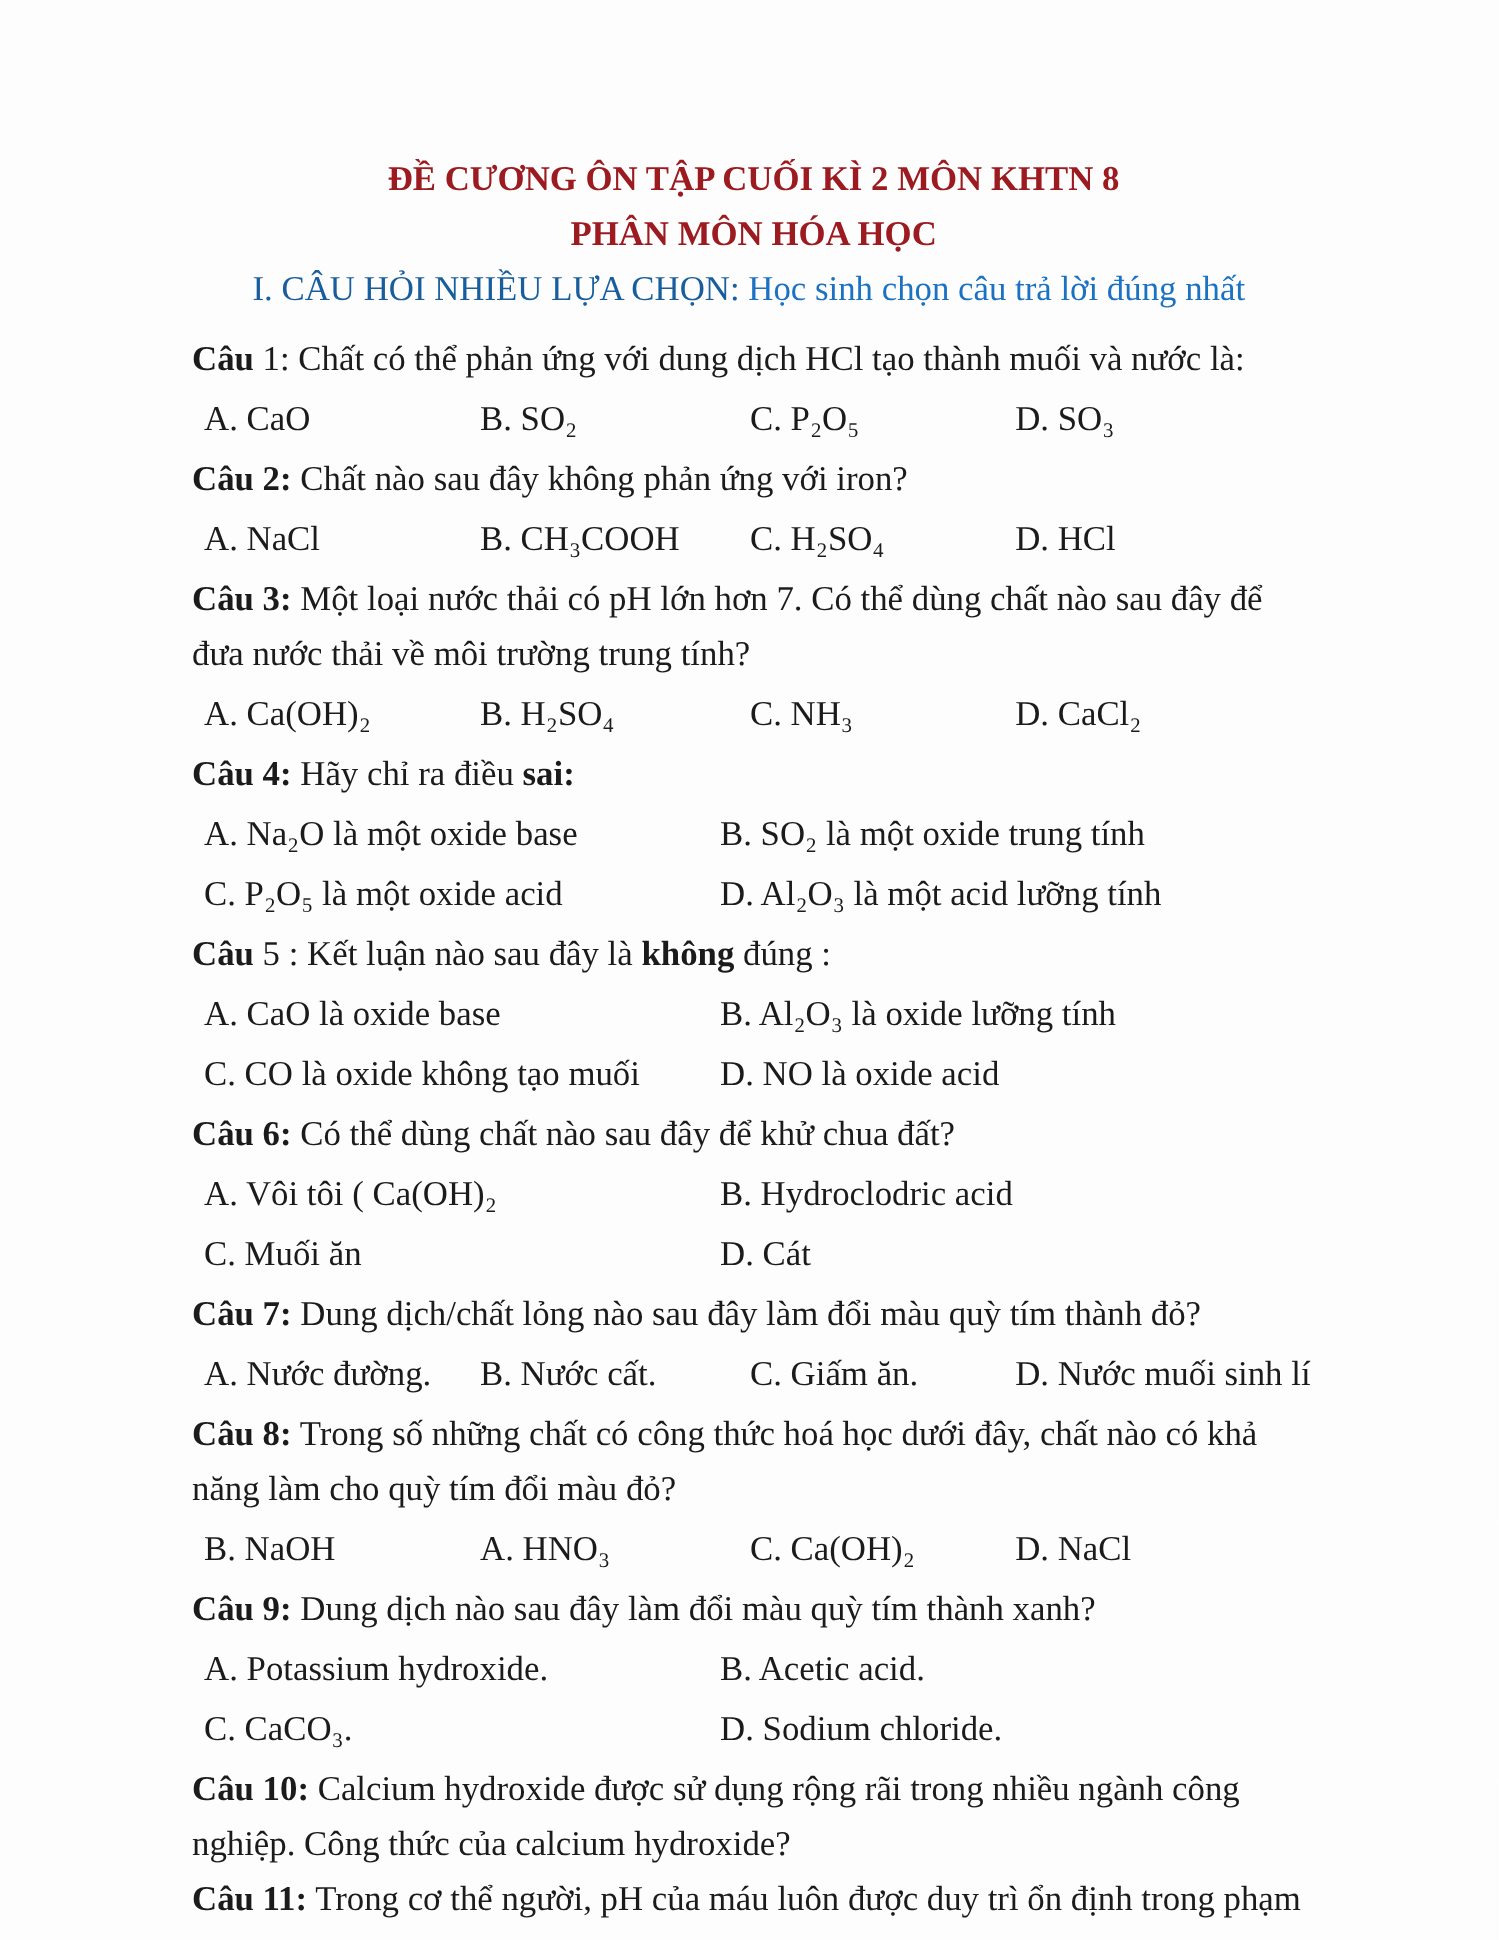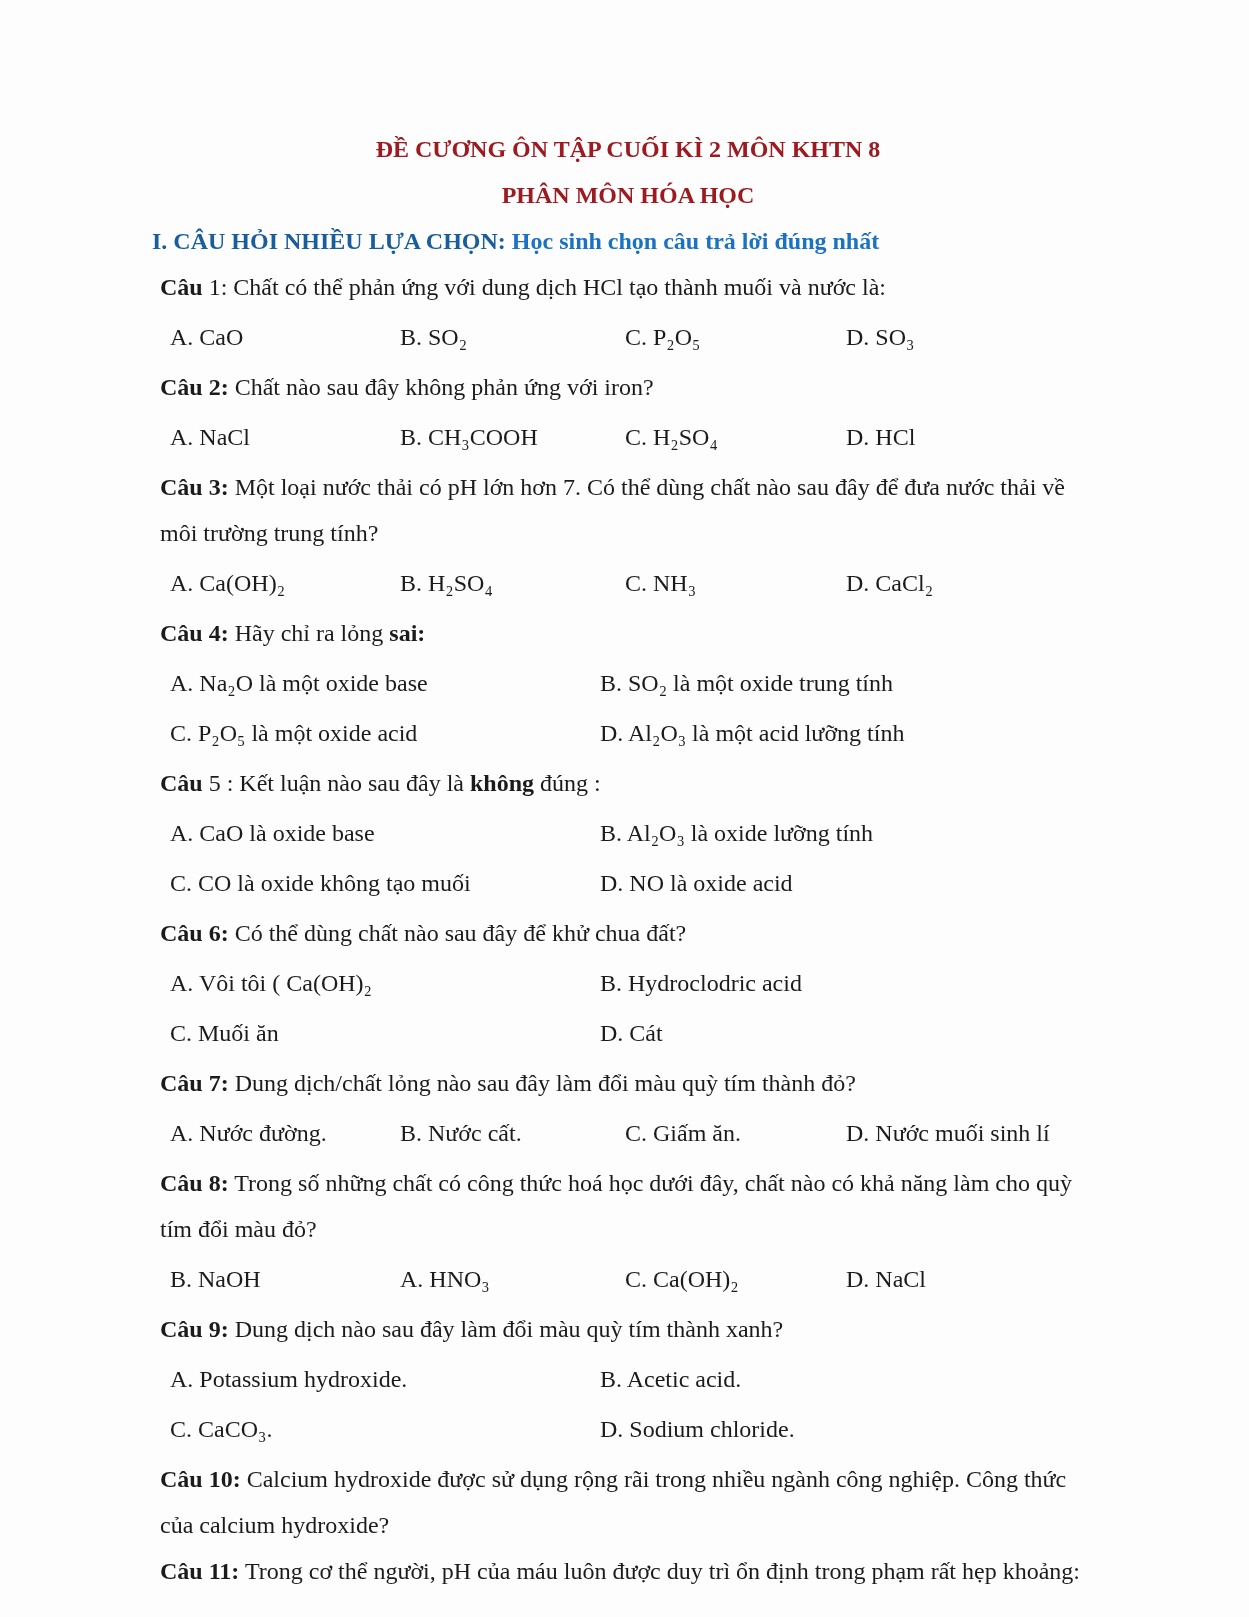--- a/index.html
+++ b/index.html
@@ -1,25 +1,25 @@
 <!DOCTYPE html>
 <html><head>
 <meta charset="utf-8">
 <style>
   html,body{margin:0;padding:0;}
   body{width:1249px;height:1617px;background:#ffffff;}
   .page{
     position:relative;width:1249px;height:1617px;overflow:hidden;
     background:#FDFDFD;
     font-family:"Liberation Serif","DejaVu Serif",serif;
-    font-size:24px;line-height:46px;color:#1B1B1B;
+    font-size:29px;line-height:46px;color:#1B1B1B;
   }
   .content{position:absolute;left:160px;top:126px;width:936px;}
   .title{margin:0;text-align:center;font-weight:bold;color:#9C1B20;}
-  .heading{margin:0 0 0 -8px;font-weight:bold;}
+  .heading{margin:0 0 12px -8px;font-weight:normal;text-align:center;}
   .hp1{color:#185E9C;}
   .hp2{color:#1C72C2;}
   .q{margin:0;}
   .bld{font-weight:bold;}
   .opts{display:grid;margin:4px;padding-left:6px;}
   .c4{grid-template-columns:230px 225px 221px 1fr;}
   .c2{grid-template-columns:430px 1fr;}
   .opts span{white-space:nowrap;}
 </style>
 </head>
@@ -50,21 +50,21 @@
     </div>
 
     <p class="q"><span class="bld">Câu 3:</span><span></span><span> Một loại nước thải có pH lớn hơn 7. Có thể dùng chất nào sau đây để đưa nước thải về môi trường trung tính?</span><span class="bld"></span><span></span></p>
     <div class="opts c4">
       <span>A. Ca(OH)₂</span>
       <span>B. H₂SO₄</span>
       <span>C. NH₃</span>
       <span>D. CaCl₂</span>
     </div>
 
-    <p class="q"><span class="bld">Câu 4:</span><span></span><span> Hãy chỉ ra lỏng </span><span class="bld">sai:</span><span></span></p>
+    <p class="q"><span class="bld">Câu 4:</span><span></span><span> Hãy chỉ ra điều </span><span class="bld">sai:</span><span></span></p>
     <div class="opts c2">
       <span>A. Na₂O là một oxide base</span>
       <span>B. SO₂ là một oxide trung tính</span>
     </div>
     <div class="opts c2">
       <span>C. P₂O₅ là một oxide acid</span>
       <span>D. Al₂O₃ là một acid lưỡng tính</span>
     </div>
 
     <p class="q"><span class="bld">Câu</span><span> 5 :</span><span> Kết luận nào sau đây là </span><span class="bld">không</span><span> đúng :</span></p>

